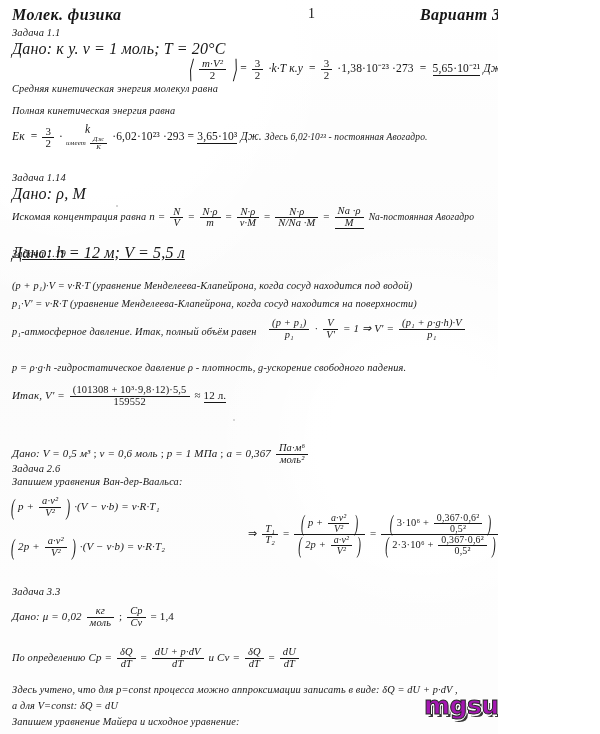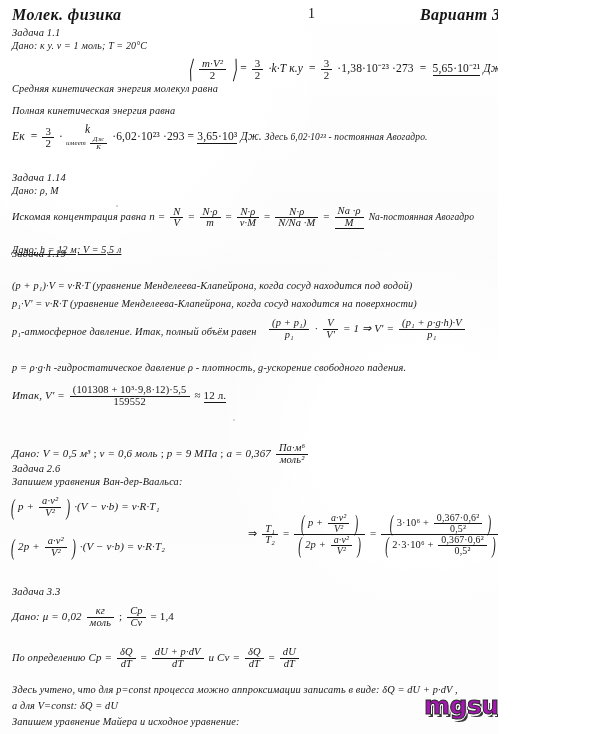--- a/index.html
+++ b/index.html
@@ -44,21 +44,21 @@
     white-space: nowrap;
   }
   .hdr.left  { left: 12px; font-size: 16px; }
   .hdr.page  { left: 308px; font-weight: normal; font-style: normal; font-size: 14px; }
   .hdr.right { left: 420px; font-size: 16px; }
 
   .ln {
     position: absolute;
     white-space: nowrap;
     font-style: italic;
-    font-size: 10px;
+    font-size: 16px;
     line-height: 1.05;
     letter-spacing: .15px;
   }
   .ln.task {            
     font-size: 10.5px;
     font-style: italic;
   }
   .ln.txt { font-size: 10.3px; }
 
   
@@ -281,21 +281,21 @@
     </div>
 
     <div class="ln task" style="left:12px; top:424px;margin-top:39px;">Задача 2.6</div>
 
     <div class="ln" style="left:12px; top:443px; font-size:11px;">
       <span class="m">Дано:</span>
       <span class="m">V = 0,5 м³</span>
       <span class="up">;</span>
       <span class="m">ν = 0,6 моль</span>
       <span class="up">;</span>
-      <span class="m">p = 9 МПа</span>
+      <span class="m">p = 1 МПа</span>
       <span class="up">;</span>
       <span class="m">a = 0,367</span>
       <span class="frac">
         <span class="num m">Па·м⁶</span>
         <span class="den m">моль²</span>
       </span>
     </div>
 
     <div class="ln txt" style="left:12px; top:477px;">Запишем уравнения Ван-дер-Ваальса:</div>
 

